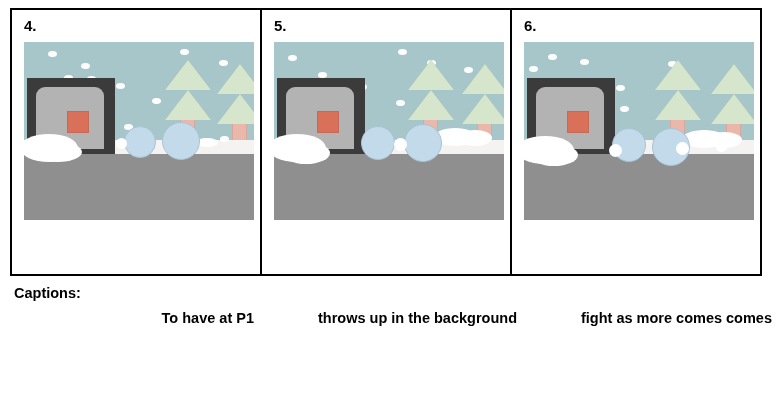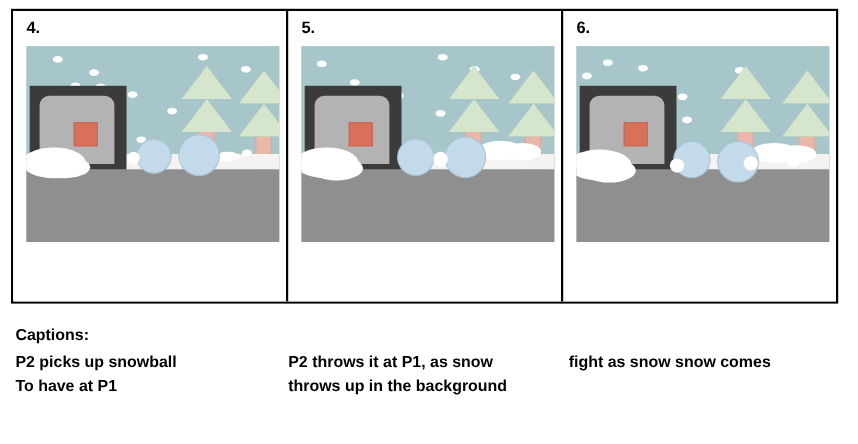--- a/index.html
+++ b/index.html
@@ -153,23 +153,24 @@
   .drift {
     position: absolute;
     border-radius: 50%;
     background: #ffffff;
   }
 
   
   .captions-block {
     position: absolute;
     left: 14px;
-    top: 298px;
+    top: 286px;
     width: 760px;
     height: 100px;
+    text-align: right;
   }
   .captions-label {
     position: absolute;
     left: 0;
     top: 0;
     font-size: 14.5px;
     font-weight: bold;
     color: #000000;
     line-height: 1;
   }
@@ -325,25 +326,23 @@
         <div class="snowball" style="left:152px; top:100px; width:13px; height:13px;"></div>
       </div>
     </div>
 
   </div>
 
   <div class="captions-block">
     <div class="captions-label">Captions:</div>
 
     <div class="caption-col c0">
-      <span class="cl">P2 picks up snowball</span>
       <span class="cl">To have at P1</span>
     </div>
     <div class="caption-col c1">
-      <span class="cl">P2 throws it at P1, as snow</span>
       <span class="cl">throws up in the background</span>
     </div>
     <div class="caption-col c2">
-      <span class="cl">fight as snow snow comes</span>
+      <span class="cl">fight as more comes comes</span>
     </div>
   </div>
 
 </div>
 
 </body></html>

